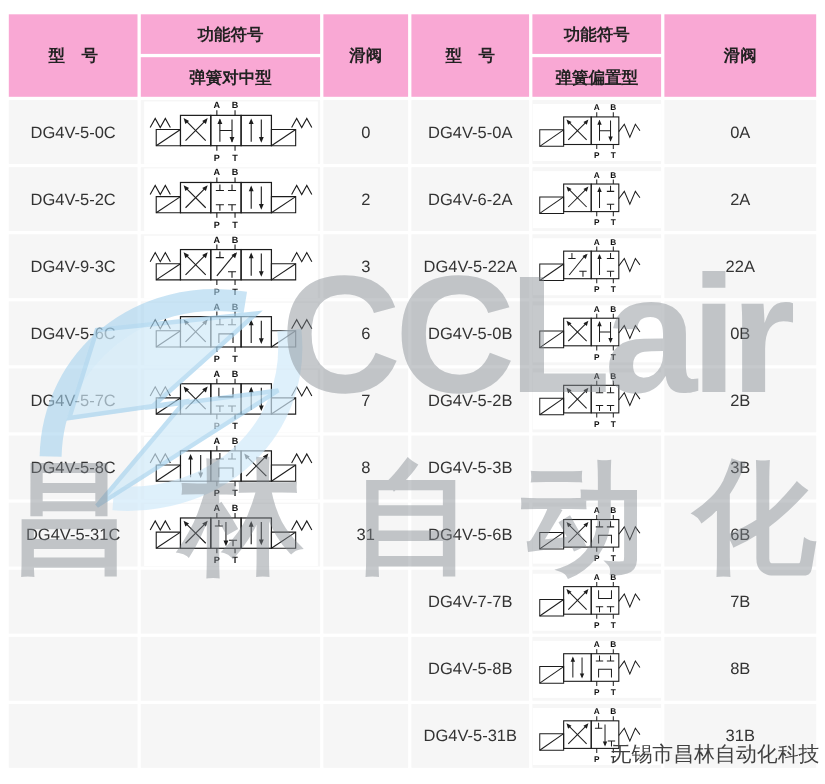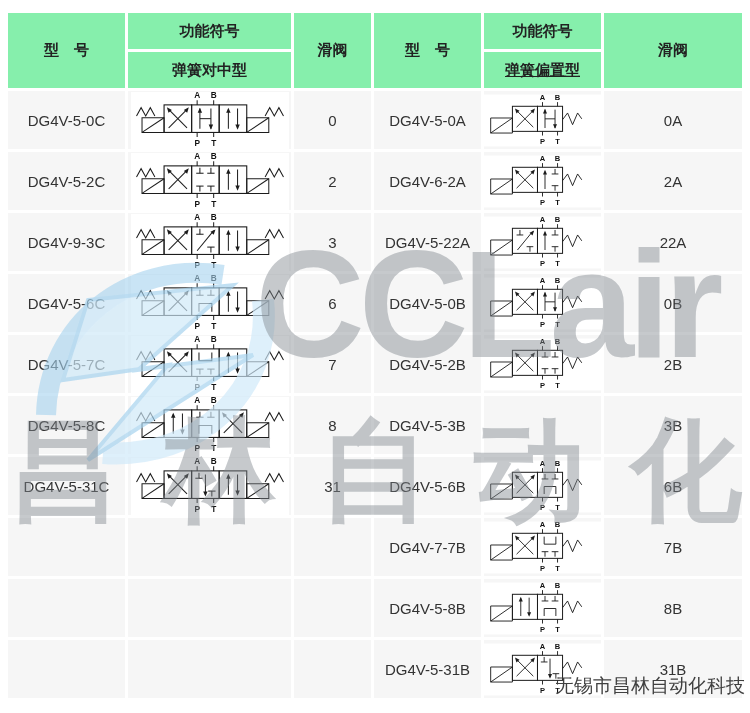--- a/index.html
+++ b/index.html
@@ -1,21 +1,21 @@
 <!DOCTYPE html>
 <html><head>
 <meta charset="utf-8">
 <style>
   html,body{margin:0;padding:0;background:#fff;}
   body{width:750px;height:713px;position:relative;overflow:hidden;
        font-family:"Liberation Sans","DejaVu Sans",sans-serif;}
   .tbl{position:relative;margin:13px 8px 0 8px;display:grid;
        grid-template-columns:117px 163px 77px 107px 117px 138px;
        grid-template-rows:36px 36px;grid-auto-rows:58px;gap:3px;z-index:1;}
-  .hc{background:#86efac;display:flex;align-items:center;justify-content:center;
+  .hc{background:#f9a8d4;display:flex;align-items:center;justify-content:center;
       font-size:15px;font-weight:600;color:#222;}
   .span2{grid-row:span 2;}
   .u{text-decoration:underline;text-align:center;}
   .dc{background:#f6f6f6;display:flex;align-items:center;justify-content:center;
       font-size:15px;color:#333;overflow:hidden;}
   .dc svg{display:block;}
   
   .wm{position:absolute;pointer-events:none;z-index:5;}
   #wm-logo{left:18px;top:205px;width:270px;height:300px;opacity:.75;}
   #wm-latin{left:255px;top:228px;font-size:152px;font-weight:700;letter-spacing:-6px;

